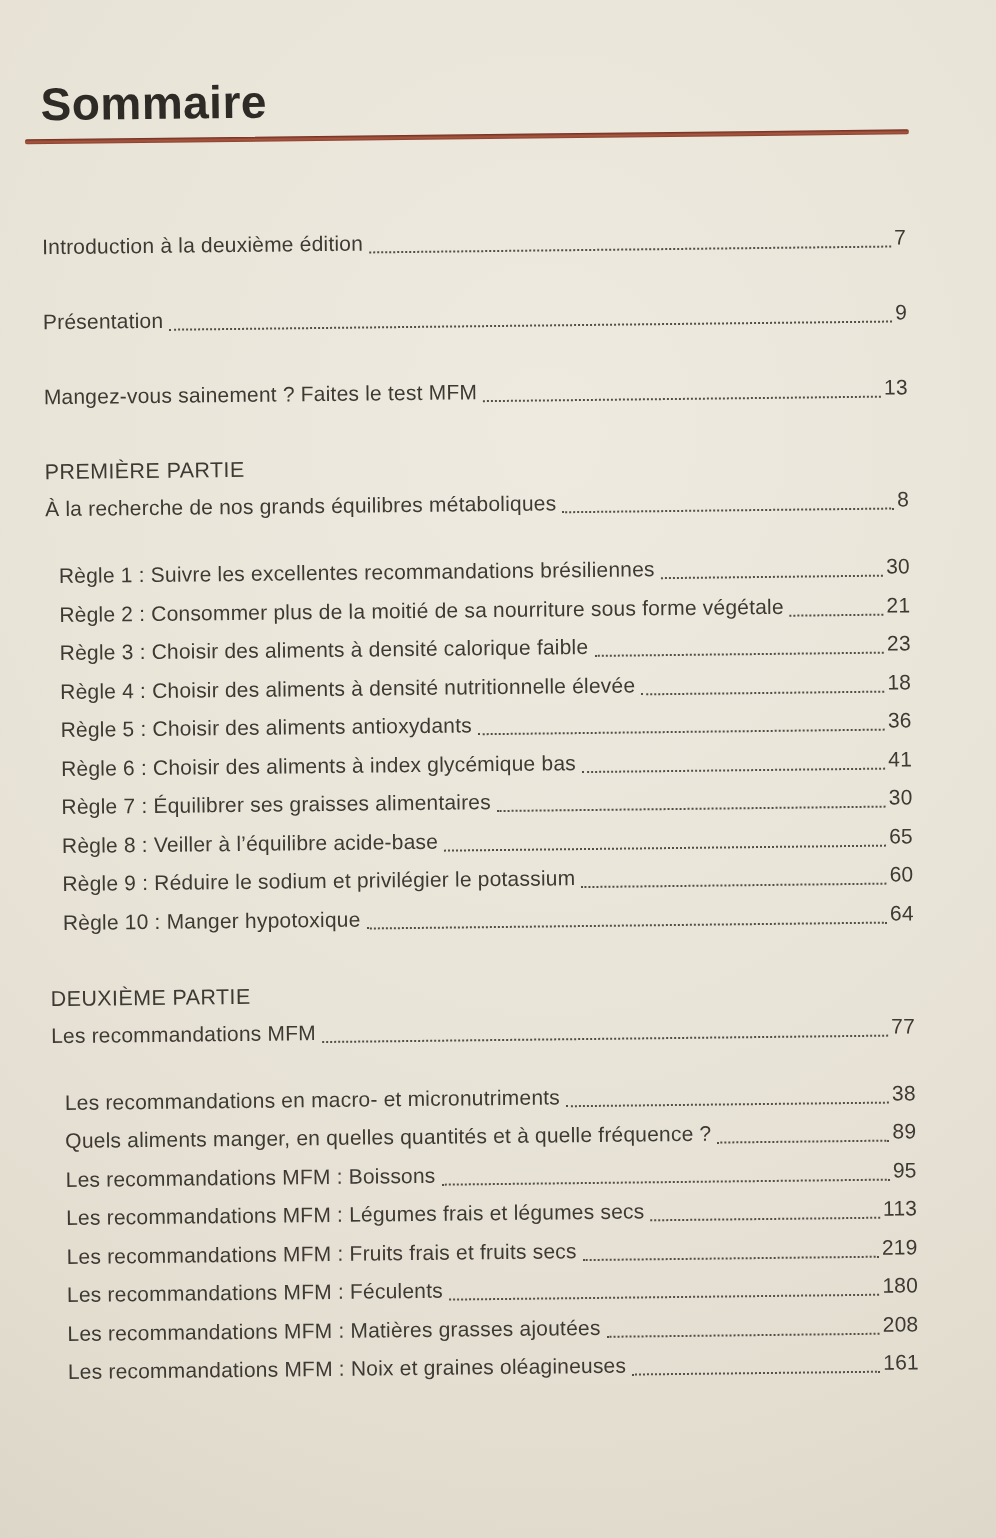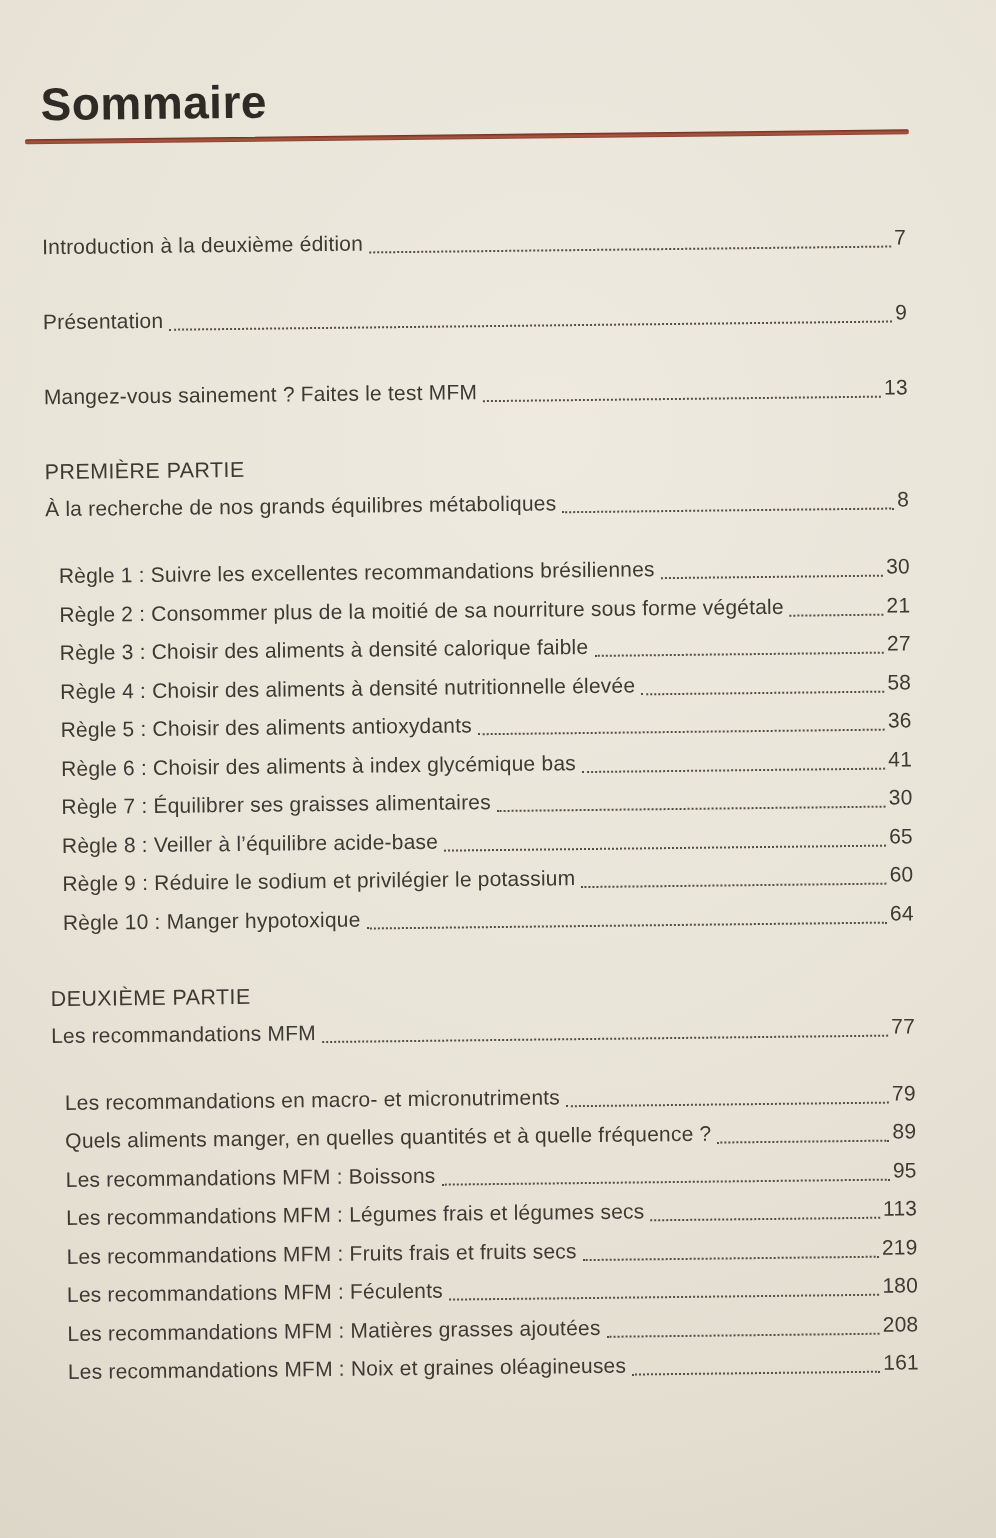--- a/index.html
+++ b/index.html
@@ -110,26 +110,26 @@
               <span class="toc-page">30</span>
             </div>
           <div class="toc-row">
               <span class="toc-label">Règle 2 : Consommer plus de la moitié de sa nourriture sous forme végétale</span>
               <span class="dot-leader"></span>
               <span class="toc-page">21</span>
             </div>
           <div class="toc-row">
               <span class="toc-label">Règle 3 : Choisir des aliments à densité calorique faible</span>
               <span class="dot-leader"></span>
-              <span class="toc-page">27</span>
+              <span class="toc-page">23</span>
             </div>
           <div class="toc-row">
               <span class="toc-label">Règle 4 : Choisir des aliments à densité nutritionnelle élevée</span>
               <span class="dot-leader"></span>
-              <span class="toc-page">58</span>
+              <span class="toc-page">18</span>
             </div>
           <div class="toc-row">
               <span class="toc-label">Règle 5 : Choisir des aliments antioxydants</span>
               <span class="dot-leader"></span>
               <span class="toc-page">36</span>
             </div>
           <div class="toc-row">
               <span class="toc-label">Règle 6 : Choisir des aliments à index glycémique bas</span>
               <span class="dot-leader"></span>
               <span class="toc-page">41</span>
@@ -161,21 +161,21 @@
         <div class="toc-row part-title-row">
           <span class="toc-label">Les recommandations MFM</span>
           <span class="dot-leader"></span>
           <span class="toc-page">77</span>
         </div>
         <div class="entries">
 
         <div class="toc-row">
               <span class="toc-label">Les recommandations en macro- et micronutriments</span>
               <span class="dot-leader"></span>
-              <span class="toc-page">79</span>
+              <span class="toc-page">38</span>
             </div>
           <div class="toc-row">
               <span class="toc-label">Quels aliments manger, en quelles quantités et à quelle fréquence ?</span>
               <span class="dot-leader"></span>
               <span class="toc-page">89</span>
             </div>
           <div class="toc-row">
               <span class="toc-label">Les recommandations MFM : Boissons</span>
               <span class="dot-leader"></span>
               <span class="toc-page">95</span>

